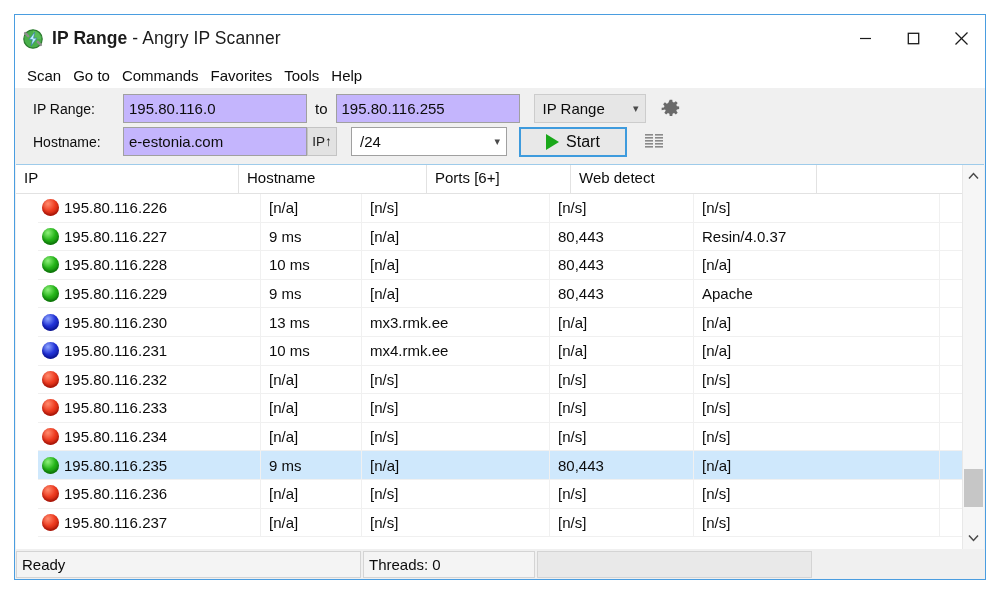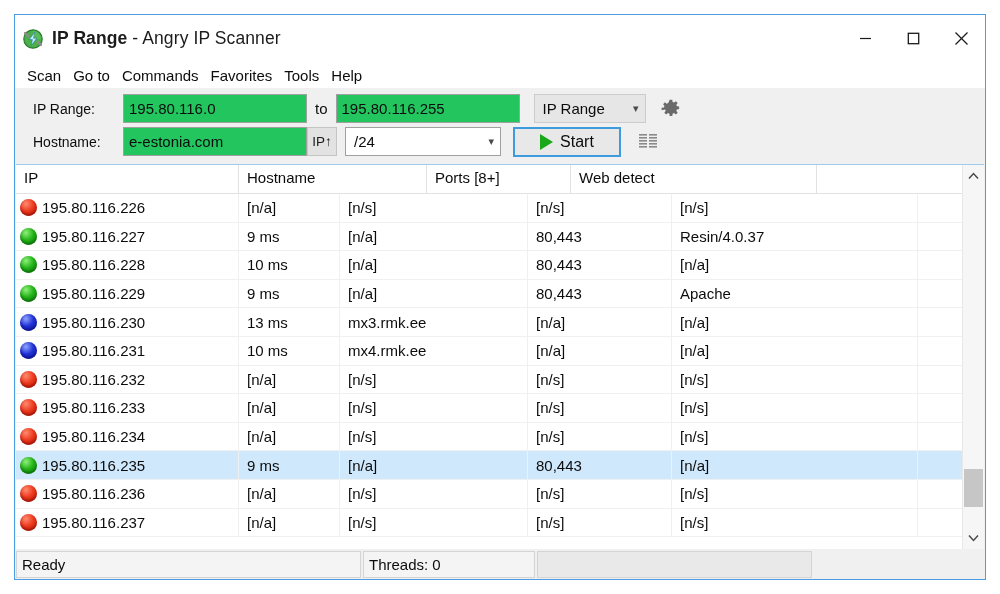--- a/index.html
+++ b/index.html
@@ -80,21 +80,21 @@
     height: 33px;
     padding-left: 18px;
   }
   .tb-label {
     font-size: 14px;
     color: #0c0c0c;
     white-space: nowrap;
   }
   .tb-input {
     height: 29px;
-    background: #22c55e;
+    background: #c4b5fd;
     border: 1px solid #a0a0a0;
     font-size: 15px;
     color: #0c0c0c;
     padding: 8px 5px;
     display: flex;
     align-items: center;
     font-family: "Liberation Sans", sans-serif;
     outline: none;
   }
   .tb-to {
@@ -186,21 +186,21 @@
   }
   .th {
     font-size: 15px;
     color: #0c0c0c;
     padding: 4px 0 0 8px;
     border-right: 1px solid #e2e2e2;
     white-space: nowrap;
     overflow: hidden;
     cursor: default;
   }
-  .tbody { flex: 1; overflow: hidden; }
+  .tbody { flex: 1; overflow: hidden; padding-left: 22px; }
   .tr {
     display: flex;
     height: 28.6px;
     border-bottom: 1px solid #f0f0f0;
     align-items: center;
   }
   .tr.selected { background: #cfe8fc; }
   .td {
     font-size: 15px;
     color: #0c0c0c;
@@ -339,21 +339,21 @@
           <path d="M12 8.2a3.8 3.8 0 1 0 0 7.6 3.8 3.8 0 0 0 0-7.6zm0 5.9a2.1 2.1 0 1 1 0-4.2 2.1 2.1 0 0 1 0 4.2z"></path>
           <path d="M10.6 1.8h2.8l.35 2.45 1.6.66 1.95-1.5 1.98 1.98-1.5 1.95.66 1.6 2.45.35v2.8l-2.45.35-.66 1.6 1.5 1.95-1.98 1.98-1.95-1.5-1.6.66-.35 2.45h-2.8l-.35-2.45-1.6-.66-1.95 1.5-1.98-1.98 1.5-1.95-.66-1.6L1.8 13.4v-2.8l2.45-.35.66-1.6-1.5-1.95 1.98-1.98 1.95 1.5 1.6-.66z"></path>
         </svg>
       </div>
     </div>
 
     <div class="tb-row">
       <span class="tb-label" style="width:90px">Hostname:</span>
       <div class="tb-input" style="width:184px">e-estonia.com</div>
       <div class="ip-up-btn" style="">IP↑</div>
-      <div class="tb-combo tb-combo-white" style="width:156px; margin-left:8px">
+      <div class="tb-combo tb-combo-white" style="width:156px; margin-left:14px">
         <span>/24</span>
         <span class="chev">▾</span>
       </div>
       <div class="start-btn" style="margin-left:12px">
         <span class="play-tri"></span>
         <span>Start</span>
       </div>
       <div class="cols-btn">
         <svg width="20" height="18" viewBox="0 0 20 18">
           <g fill="#8a8a8a">
@@ -372,21 +372,21 @@
       </div>
     </div>
 
   </div>
 
   <div class="table-wrap">
     <div class="table-main">
       <div class="thead" id="thead">
           <div class="th" style="width: 223px;">IP</div>
           <div class="th" style="width: 188px;">Hostname</div>
-          <div class="th" style="width: 144px;">Ports [8+]</div>
+          <div class="th" style="width: 144px;">Ports [6+]</div>
           <div class="th" style="width: 246px;">Web detect</div>
         </div>
       <div class="tbody" id="tbody">
           <div class="tr">
             <div class="td ipcell" style="width: 223px;">
               <span class="dot red"></span>
               <span>195.80.116.226</span>
             </div>
             <div class="td" style="width: 101px;">[n/a]</div>
             <div class="td" style="width: 188px;">[n/s]</div>

